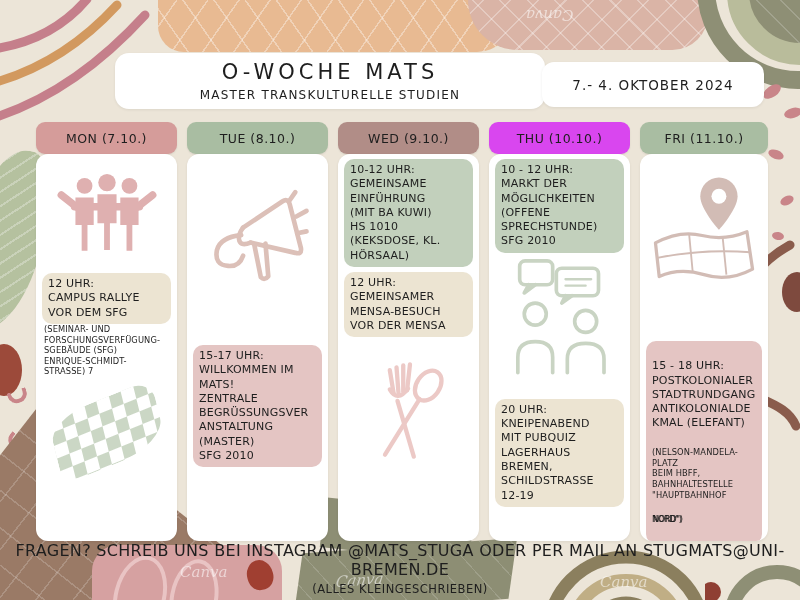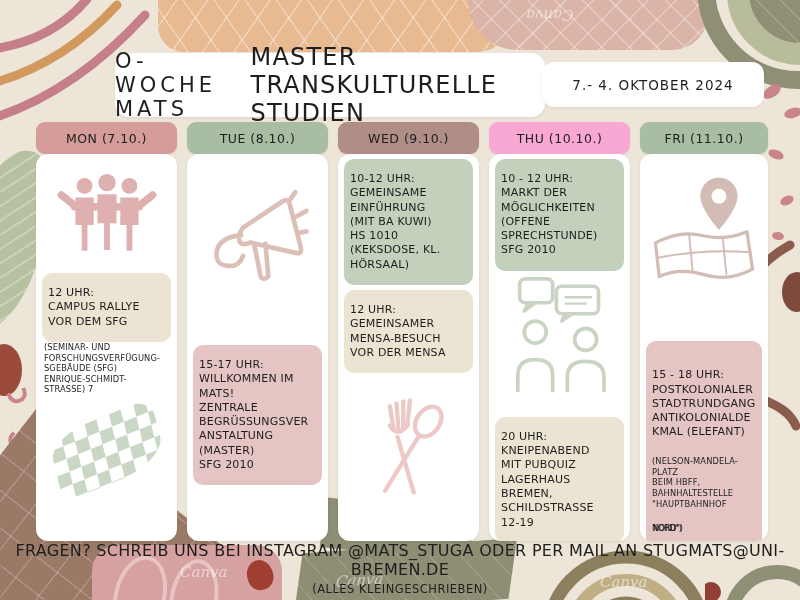--- a/index.html
+++ b/index.html
@@ -34,35 +34,35 @@
   .maroon-heart{left:247px;top:560px;width:26px;height:30px;background:#a03f31;
     border-radius:50% 50% 45% 45%;transform:rotate(-15deg);}
   .olive-poly{left:298px;top:546px;width:215px;height:60px;background:
     repeating-linear-gradient(45deg,transparent 0 20px,rgba(255,255,255,.15) 20px 21px),#8d8e74;
     transform:rotate(-4deg) skewX(-12deg);}
   .olive-poly2{left:322px;top:505px;width:150px;height:50px;background:#8d8e74;transform:rotate(6deg);}
   .petal{background:#c98589;border-radius:50%;}
   .wm{position:absolute;font-family:"DejaVu Serif",serif;font-style:italic;
       color:rgba(255,255,255,.55);font-size:15px;}
   
-  .title-box{position:absolute;left:115px;top:53px;width:430px;height:64px;background:#fff;
-    border-radius:14px;display:flex;align-items:center;justify-content:center;
+  .title-box{position:absolute;left:115px;top:53px;width:430px;height:56px;background:#fff;
+    border-radius:14px;display:flex;flex-direction:column;align-items:center;justify-content:center;
     gap:4px;box-shadow:0 1px 3px rgba(0,0,0,.07);z-index:2;}
   .title1{font-size:21px;letter-spacing:4px;}
-  .title2{font-size:24px;letter-spacing:1.2px;}
+  .title2{font-size:12px;letter-spacing:1.2px;}
   .date-box{position:absolute;left:542px;top:62px;width:222px;height:45px;background:#fff;
     border-radius:12px;display:flex;align-items:center;justify-content:center;
     font-size:13.5px;letter-spacing:1px;box-shadow:0 1px 3px rgba(0,0,0,.07);z-index:2;}
   
   .col{position:absolute;top:122px;width:141px;z-index:2;}
   .col-head{height:32px;border-radius:9px;display:flex;align-items:center;justify-content:center;
     font-size:12.5px;letter-spacing:.5px;box-shadow:0 1px 2px rgba(0,0,0,.08);}
   .col-body{margin-top:0;background:#fff;border-radius:12px;height:387px;padding:5px 6px;
     box-sizing:border-box;box-shadow:0 1px 3px rgba(0,0,0,.07);position:relative;overflow:hidden;}
-  .evt{border-radius:10px;padding:13px 6px;font-size:11px;line-height:1.3;letter-spacing:.2px;
+  .evt{border-radius:10px;padding:4px 6px;font-size:11px;line-height:1.3;letter-spacing:.2px;
     white-space:pre-line;}
   .beige{background:#ece4d2;} .pink{background:#e4c5c3;} .green{background:#c2d0bc;}
   .details{font-size:8.3px;line-height:1.28;letter-spacing:.1px;white-space:pre-line;padding:0 2px;}
   .overlap-line{font-size:8.3px;letter-spacing:-.4px;padding:0 2px;
     text-shadow:1px 0 0 currentColor;}
   .icon{display:block;margin:0 auto;}
   .flag{width:110px;height:66px;margin:22px auto 0;background:
     conic-gradient(#cbd7c5 90deg,transparent 90deg 180deg,#cbd7c5 180deg 270deg,transparent 270deg) 0 0/26px 26px;
     border-radius:40% 20% 45% 20%/35% 30% 40% 25%;transform:rotate(-14deg) skewY(-8deg);}
   
@@ -208,21 +208,21 @@
           <path d="M51,16 L48,43"></path>
         <path d="M30,42 Q38,56 49,41"></path>
         <path d="M38,54 L55,112"></path>
         <ellipse cx="70" cy="38" rx="12" ry="17" transform="rotate(35 70 38)"></ellipse>
         <path d="M61,52 L25,110"></path>
       </svg>
     </div>
   </div>
 
   <div class="col" style="left:489px;width:141px;">
-    <div class="col-head" style="background: #f9a8d4;">THU (10.10.)</div>
+    <div class="col-head" style="background: #d946ef;">THU (10.10.)</div>
     <div class="col-body">
       <div class="evt green">10 - 12 UHR:
 MARKT DER
 MÖGLICHKEITEN
 (OFFENE
 SPRECHSTUNDE)
 SFG 2010</div>
       <svg class="icon" style="margin-top:2px" width="110" height="120" viewBox="0 0 120 130" fill="none" stroke="#c9d4c3" stroke-width="4" stroke-linecap="round" stroke-linejoin="round">
         <rect x="16" y="6" width="36" height="26" rx="6"></rect>
         <path d="M26,32 l-5,9 l12,-9"></path>

